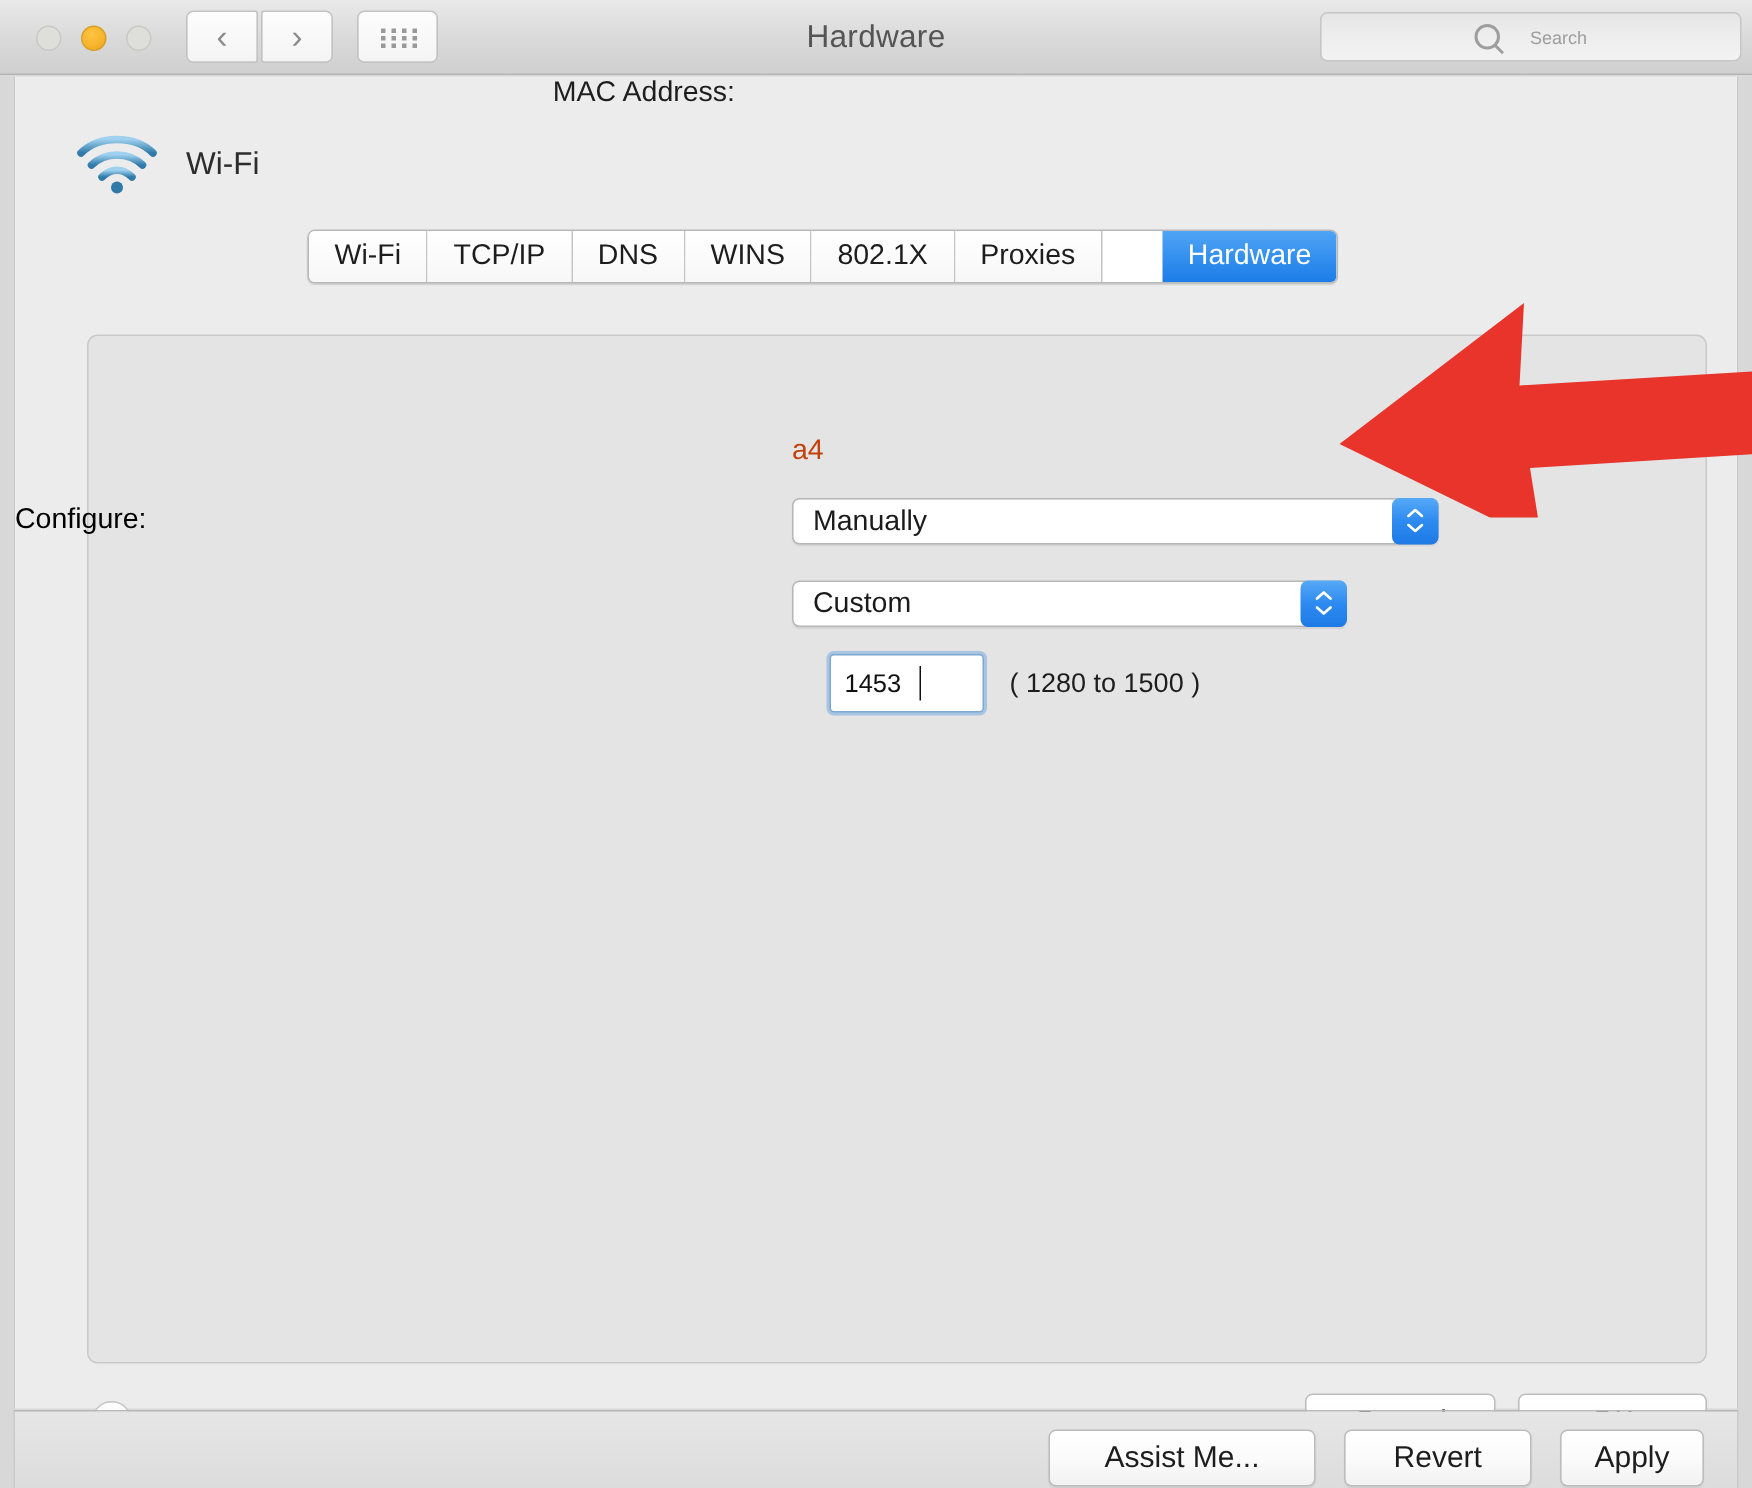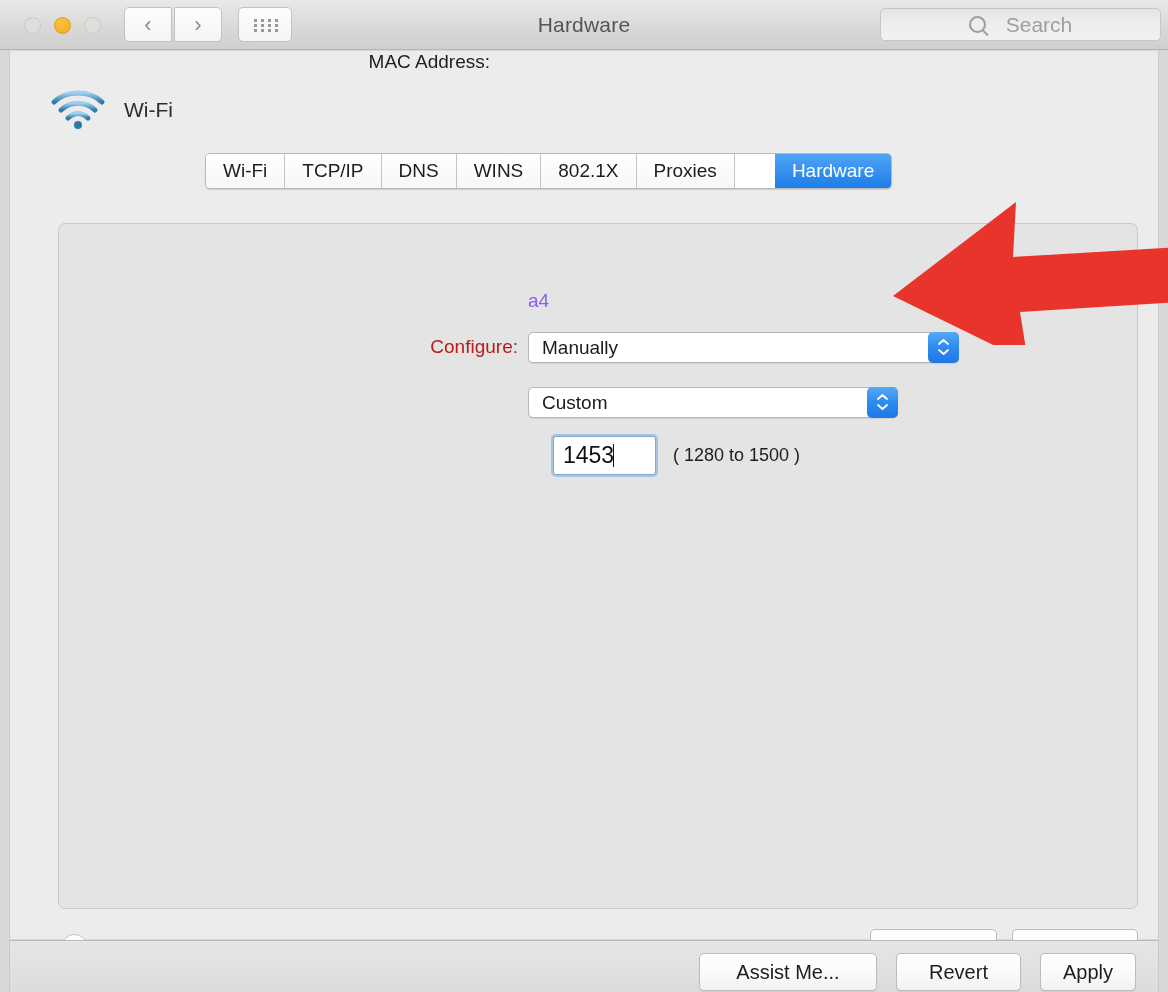--- a/index.html
+++ b/index.html
@@ -113,21 +113,21 @@
     box-sizing: border-box;
   }
   #search-field .s-inner {
     position: absolute;
     left: 0; top: 0; right: 0; bottom: 0;
     display: flex;
     align-items: center;
     justify-content: center;
     gap: 20px;
     color: #9e9e9e;
-    font-size: 21px;
+    font-size: 12px;
   }
   .mag {
     display: inline-block;
     width: 13px; height: 13px;
     border: 2px solid #9e9e9e;
     border-radius: 50%;
     position: relative;
   }
   .mag::after {
     content: "";
@@ -205,23 +205,23 @@
     left: 48px;
     top: 172px;
     width: 1080px;
     height: 686px;
     background: #e4e4e4;
     border: 1px solid #c9c9c9;
     border-radius: 7px;
     box-sizing: border-box;
   }
   #mac-label    { right: 668px; font-size: 19px; color:#1e1e1e; position:absolute; }
-  #mac-value    { position: absolute; left: 518px; font-size: 19px; color: #8b5cf6; }
-
-  #config-label { position: absolute; left: 0; top: 285px; width: 508px; text-align: right; font-size: 19px; color:#b91c1c; }
+  #mac-value    { position: absolute; left: 518px; font-size: 19px; color: #c2410c; }
+
+  #config-label { position: absolute; left: 0; top: 285px; width: 508px; font-size: 19px; color:#000000; }
   #mtu-label    { position: absolute; left: 0; top: 340px; width: 508px; text-align: right; font-size: 19px; color:#1e1e1e; }
 
   .popup {
     position: absolute;
     height: 31px;
     background: #ffffff;
     border: 1px solid #b6b6b6;
     border-radius: 5px;
     box-sizing: border-box;
     box-shadow: 0 1px 1px rgba(0,0,0,.08);
@@ -268,21 +268,21 @@
     border: 1px solid #7fa8d0;
     border-radius: 3px;
     box-sizing: border-box;
     box-shadow: 0 0 0 2px rgba(116,170,225,.55);
   }
   #mtu-field .fv {
     position: absolute;
     left: 9px;
     top: 0;
     line-height: 37px;
-    font-size: 23px;
+    font-size: 17px;
     color: #111;
   }
   #mtu-caret {
     position: absolute;
     left: 59px;
     top: 7px;
     width: 1px;
     height: 23px;
     background: #111;
   }

